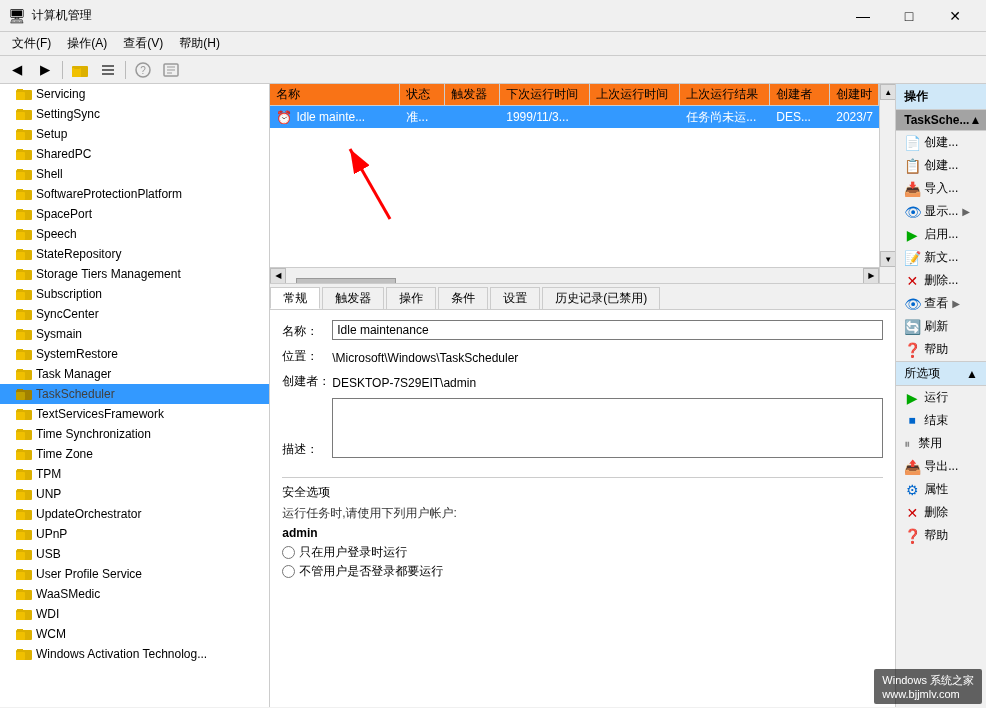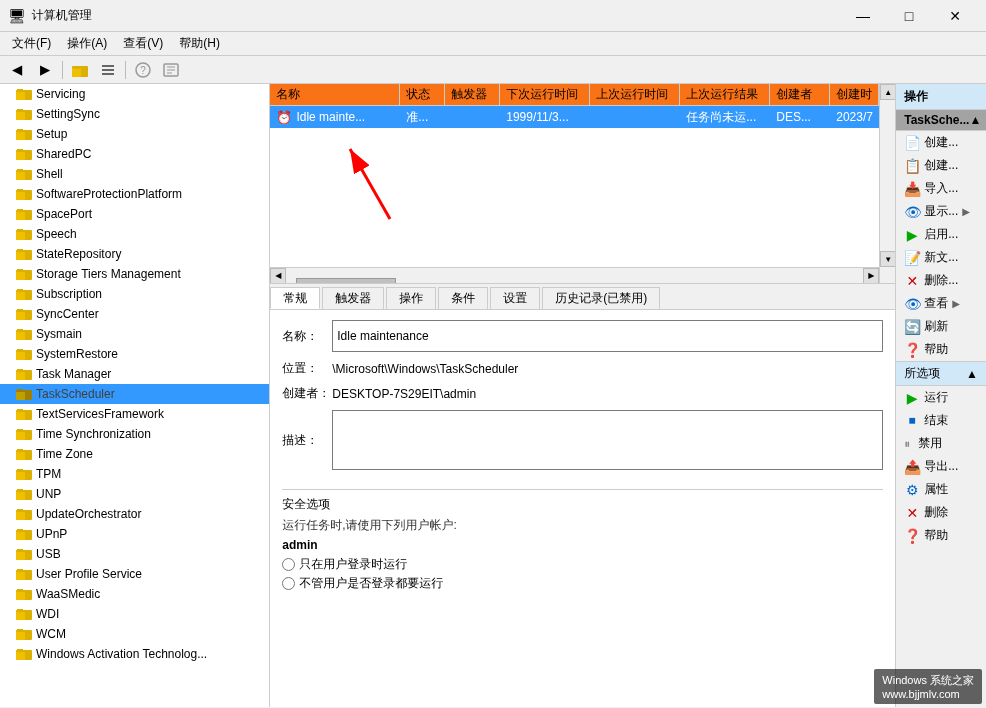--- a/index.html
+++ b/index.html
@@ -193,37 +193,37 @@
     }
     .details-content {
       flex: 1;
       padding: 10px 12px;
       background: #fff;
       overflow-y: auto;
       position: relative;
     }
     .detail-row {
       display: flex;
-      align-items: center;
+      align-items: flex-end;
       margin-bottom: 8px;
     }
     .detail-label {
       width: 50px;
       font-size: 12px;
       color: #000;
       flex-shrink: 0;
     }
     .detail-value {
       flex: 1;
       font-size: 12px;
     }
     .detail-input {
       width: 100%;
       border: 1px solid #7a7a7a;
-      padding: 8px 4px;
+      padding: 2px 4px;
       font-size: 12px;
       background: #fff;
     }
     .detail-textarea {
       width: 100%;
       height: 60px;
       border: 1px solid #7a7a7a;
       padding: 2px 4px;
       font-size: 12px;
       background: #fff;

